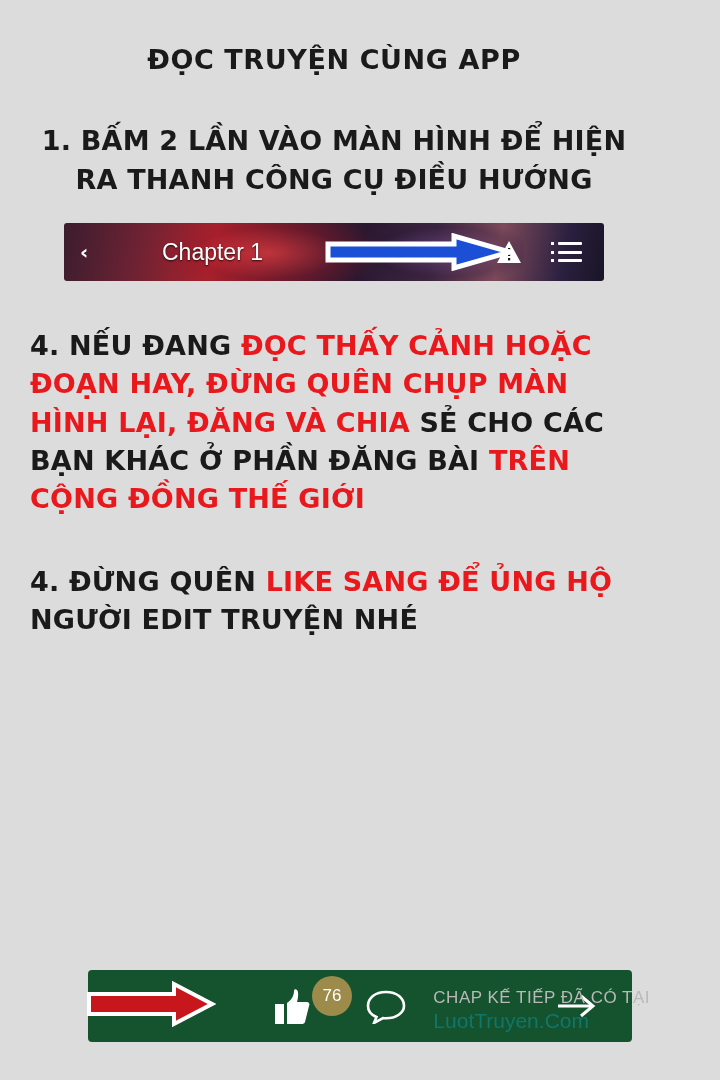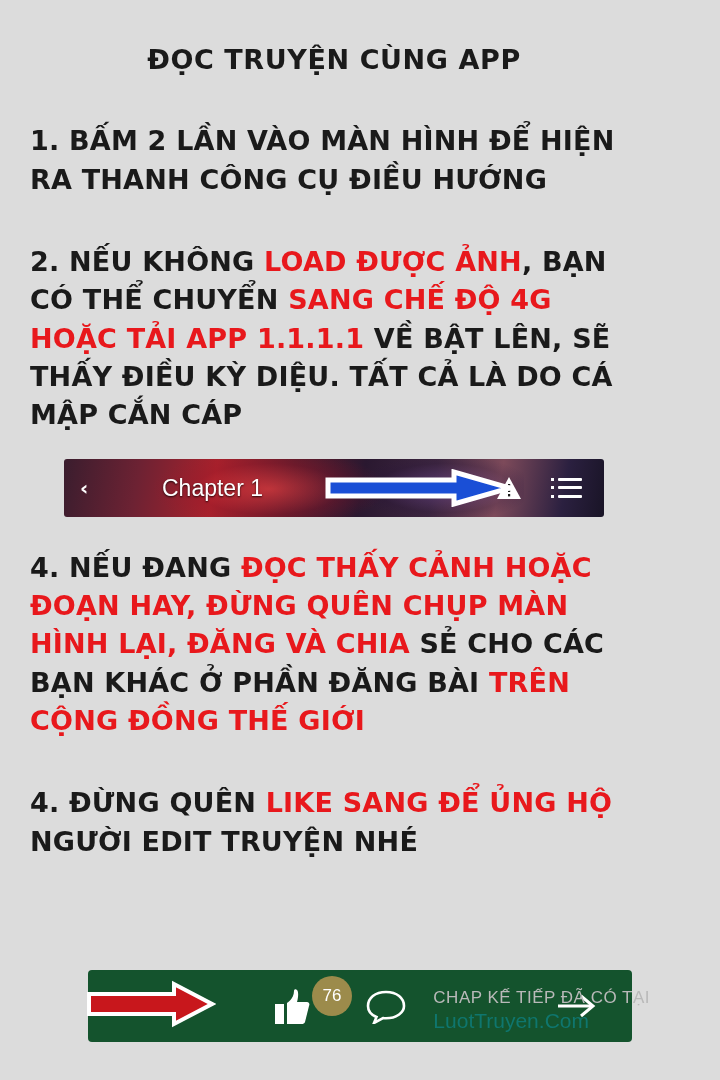--- a/index.html
+++ b/index.html
@@ -31,24 +31,24 @@
     line-height: 1.2;
   }
   .block {
     font-size: 27px;
     font-weight: bold;
     line-height: 1.42;
     color: #1a1a1a;
     letter-spacing: 0.2px;
   }
   .red { color: #e8181c; }
-  .b1 { margin-top: 46px; }
+  .b1 { margin-top: 46px; text-align: center; }
   .b2 { margin-top: 44px; }
   .b3 { margin-top: 44px; }
-  .b4 { margin-top: 32px; }
+  .b4 { margin-top: 46px; }
   .b5 { margin-top: 44px; }
 
   
   .chapter-bar {
     position: relative;
     margin: 24px auto 0 auto;
     width: 540px;
     height: 58px;
     border-radius: 3px;
     overflow: hidden;
@@ -191,23 +191,20 @@
 <body>
 
 <div class="page">
 
   <div class="title">ĐỌC TRUYỆN CÙNG APP</div>
 
   <div class="block b1">
     <span>1. BẤM 2 LẦN VÀO MÀN HÌNH ĐỂ HIỆN RA THANH CÔNG CỤ ĐIỀU HƯỚNG</span>
   </div>
 
-  <div class="block b2">
-    <span>2. NẾU KHÔNG </span><span class="red">LOAD ĐƯỢC ẢNH</span><span>, BẠN CÓ THỂ CHUYỂN </span><span class="red">SANG CHẾ ĐỘ 4G HOẶC TẢI APP 1.1.1.1</span><span> VỀ BẬT LÊN, SẼ THẤY ĐIỀU KỲ DIỆU. TẤT CẢ LÀ DO CÁ MẬP CẮN CÁP</span>
-  </div>
 
 
   <div class="chapter-bar">
     <div class="glow"></div>
     <div class="glow2"></div>
     <div class="chap-back">‹</div>
     <div class="chap-label">Chapter 1</div>
     <svg class="warn-icon" viewBox="0 0 26 24">
       <path d="M13 1 L25 23 L1 23 Z" fill="#ffffff"></path>
       <rect x="12" y="8" width="2.2" height="8" fill="#1a1a1a"></rect>

